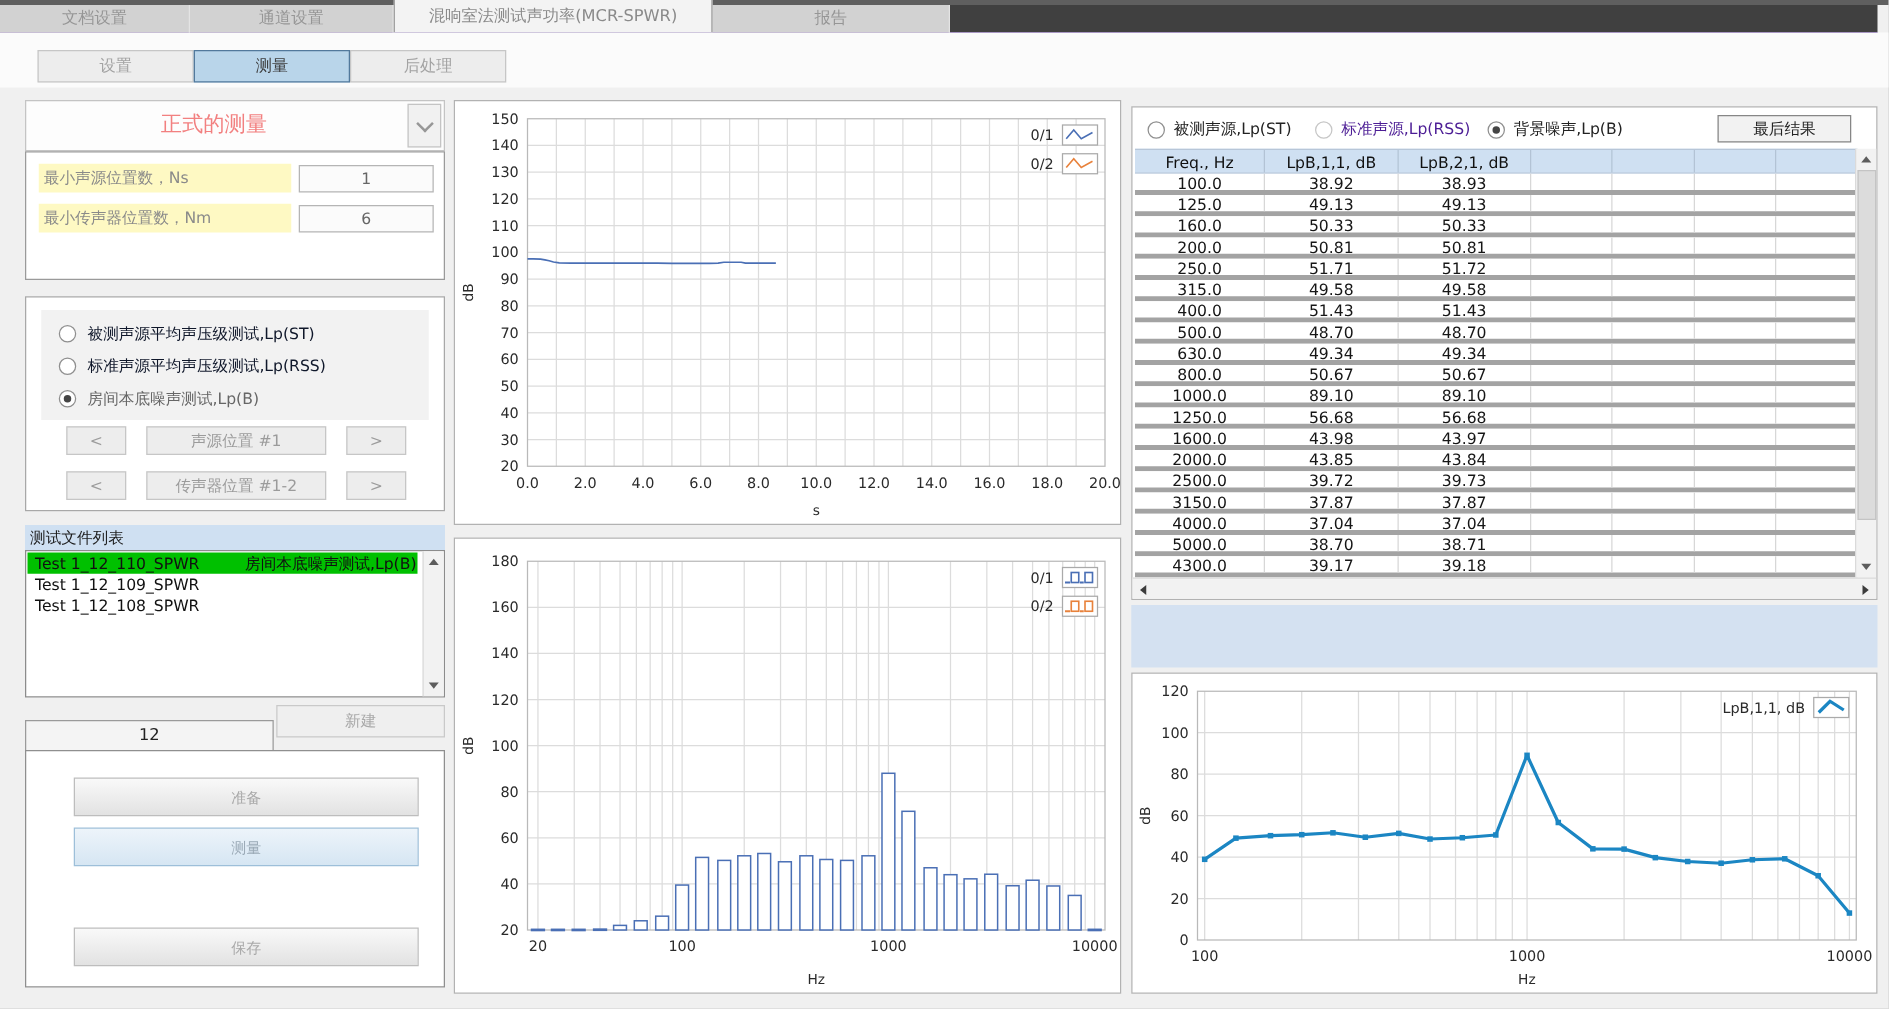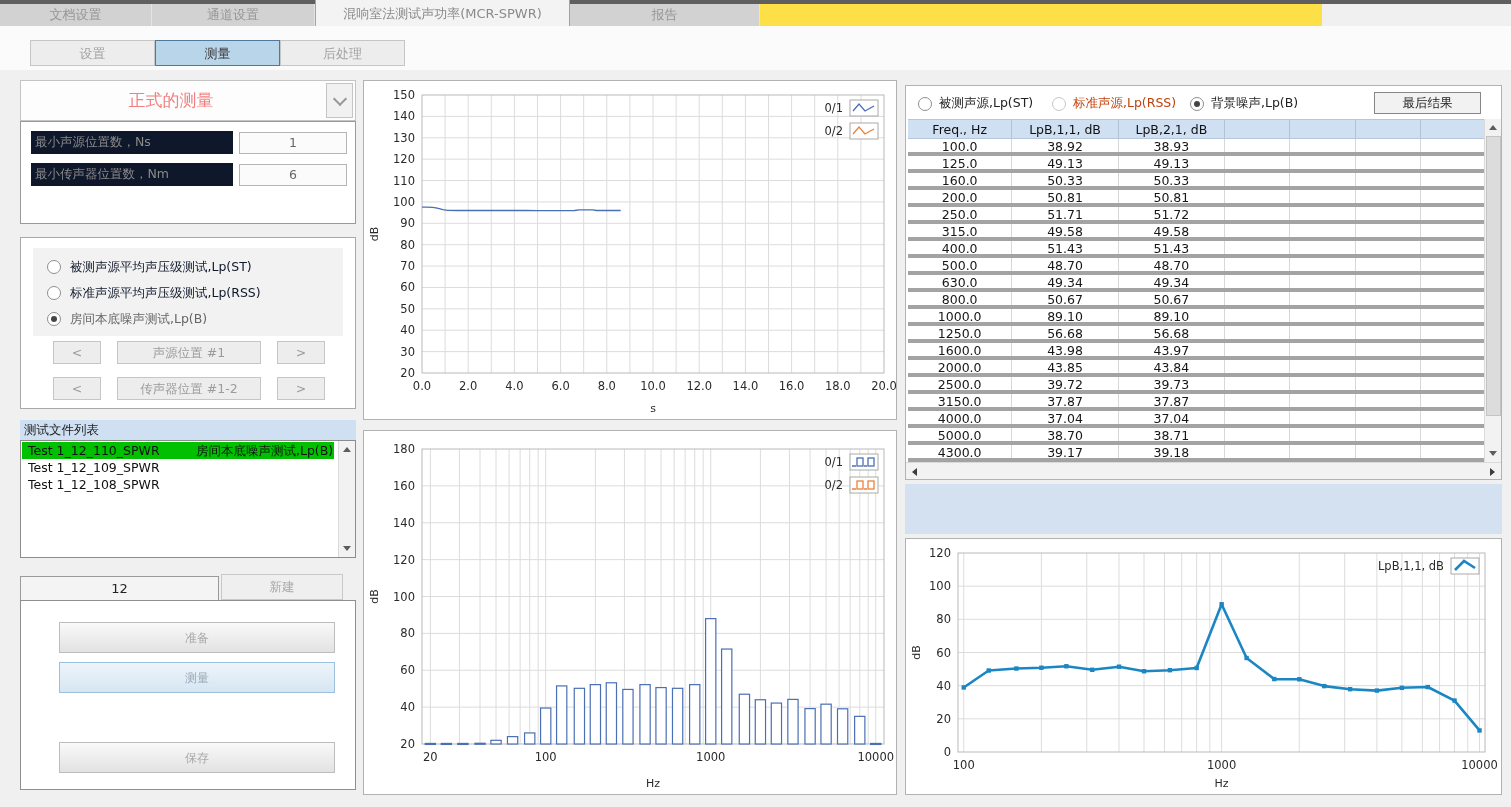--- a/index.html
+++ b/index.html
@@ -1,20 +1,20 @@
 <!DOCTYPE html>
 <html><head>
 <meta charset="utf-8">
 <style>
   html,body{margin:0;padding:0;background:#c8c8c8;}
   #app{position:relative;width:1511px;height:807px;background:#f0f0f0;overflow:hidden;
        font-family:"DejaVu Sans","Liberation Sans",sans-serif;-webkit-font-smoothing:none;}
   
   .top-strip{position:absolute;left:0;top:0;width:1511px;height:4px;background:#5f5f5f;}
-  .tabbar{position:absolute;left:0;top:4px;width:1322px;height:22px;background:#fde047;
+  .tabbar{position:absolute;left:0;top:4px;width:1502px;height:22px;background:#404040;
           border-bottom:1px solid #6d28d9;display:flex;}
   .tab{height:22px;line-height:22px;text-align:center;font-size:13px;color:#969696;
        background:#d2d2d2;border-right:1px solid #e4e4e4;box-sizing:border-box;cursor:default;}
   .tab.active{background:#f3f3f3;height:26px;margin-top:-4px;line-height:28px;color:#8a8a8a;
        border-left:1px solid #a2a2a2;border-right:1px solid #a2a2a2;}
   
   .subtabbar{position:absolute;left:0;top:26px;width:1511px;height:44px;background:#fbfbfb;}
   .subtab{position:absolute;top:14px;width:125px;height:26px;line-height:26px;text-align:center;
           font-size:13px;color:#a3a3a3;background:#ededed;border:1px solid #c6c6c6;box-sizing:border-box;}
   .subtab.active{background:#b9d5ea;border:1px solid #52799c;color:#3c3c3c;}
@@ -25,21 +25,21 @@
              border:1px solid #c4c4c4;box-sizing:border-box;}
   .mode-title{position:absolute;left:0;top:0;width:300px;height:39px;line-height:39px;text-align:center;
               font-size:17px;color:#f28080;}
   .mode-drop{position:absolute;right:2px;top:2px;width:27px;height:35px;background:#f1f1f1;
              border:1px solid #c4c4c4;box-sizing:border-box;display:flex;align-items:center;justify-content:center;}
   .chev{width:8px;height:8px;border-right:2px solid #979797;border-bottom:2px solid #979797;
         transform:rotate(45deg);margin-top:-4px;}
   .mode-body{position:absolute;left:20px;top:121px;width:336px;height:103px;background:#ffffff;
              border:1px solid #9a9a9a;box-sizing:border-box;}
   .prow{display:flex;align-items:center;margin:9px 8px 0 10px;}
-  .plabel{flex:1;background:#0f172a;color:#8a8a8a;font-size:12.5px;padding:3px 4px;}
+  .plabel{flex:1;background:#fef9c3;color:#8a8a8a;font-size:12.5px;padding:3px 4px;}
   .pinput{width:106px;height:20px;border:1px solid #b5b5b5;background:#fbfbfb;color:#666;
           text-align:center;font-size:12.5px;line-height:20px;margin-left:6px;}
   .tt-box{position:absolute;left:12px;top:10px;width:310px;height:88px;background:#f2f2f2;}
   .ttype{position:absolute;left:14px;height:18px;display:flex;align-items:center;gap:9px;}
   .radio{width:14px;height:14px;border-radius:50%;border:1px solid #8f8f8f;background:#fff;
          display:inline-block;position:relative;box-sizing:border-box;flex:none;}
   .radio.sel::after{content:"";position:absolute;left:3px;top:3px;width:6px;height:6px;
          border-radius:50%;background:#454545;}
   .radio.dis{border-color:#c6c6c6;}
   .rlabel{font-size:12.5px;color:#0f172a;white-space:nowrap;}
@@ -49,33 +49,33 @@
   .flist-head{position:absolute;left:20px;top:420px;width:336px;height:20px;background:#cfe0f2;
               font-size:12.5px;color:#1c1c1c;line-height:20px;padding-left:4px;box-sizing:border-box;}
   .flist{position:absolute;left:20px;top:440px;width:336px;height:118px;background:#ffffff;
          border:1px solid #8c8c8c;box-sizing:border-box;}
   .fitem{height:17px;line-height:17px;font-size:12.5px;color:#111;padding-left:6px;
          white-space:nowrap;display:flex;}
   .fitem .fname{width:168px;flex:none;}
   .fitem.sel{background:#00c000;width:312px;box-sizing:border-box;}
   .countbox{position:absolute;left:20px;top:576px;width:199px;height:26px;background:#f4f4f4;
             border:1px solid #9a9a9a;text-align:center;line-height:24px;font-size:13px;color:#222;box-sizing:border-box;}
-  .newbtn{position:absolute;left:221px;top:564px;width:122px;height:26px;background:#efefef;
-          border:1px solid #c9c9c9;text-align:center;line-height:24px;font-size:12.5px;color:#a9a9a9;box-sizing:border-box;margin-top:10px;}
+  .newbtn{position:absolute;left:221px;top:564px;width:135px;height:26px;background:#efefef;
+          border:1px solid #c9c9c9;text-align:center;line-height:24px;font-size:12.5px;color:#a9a9a9;box-sizing:border-box;}
   .actpanel{position:absolute;left:20px;top:600px;width:336px;height:190px;background:#fff;
             border:1px solid #8f8f8f;box-sizing:border-box;}
   .abtn{position:absolute;left:38px;width:276px;height:31px;text-align:center;line-height:30px;
         font-size:12px;background:linear-gradient(#f9f9f9,#e2e2e2);border:1px solid #bdbdbd;box-sizing:border-box;}
   .abtn.disabled{color:#a9a9a9;}
   .abtn.highlight{background:linear-gradient(#edf4fa,#d6e6f3);border:1px solid #9dbfd9;color:#9aa9b6;}
   .abtn.enabled{color:#141414;font-weight:bold;border:1px solid #737373;
         box-shadow:0 0 0 1px #cfcfcf inset;}
   
   .filt{position:absolute;top:9px;display:flex;align-items:center;gap:7px;font-size:12.5px;color:#222;}
-  .filt.dis .rlabel2{color:#c2410c;}
+  .filt.dis .rlabel2{color:#4c1d95;}
   .rlabel2{font-size:12.5px;color:#222;white-space:nowrap;}
   .lastres{position:absolute;right:20px;top:6px;width:107px;height:22px;background:#f2f2f2;
            border:1px solid #868686;font-size:12.5px;color:#222;text-align:center;line-height:20px;box-sizing:border-box;}
   .rtable{position:absolute;left:2px;top:33px;width:578px;}
   .hrow{display:flex;height:20px;background:#cfe0f2;border-top:1px solid #b7c6d8;border-bottom:1px solid #b7c6d8;box-sizing:border-box;}
   .hcell{font-size:12.5px;color:#111;text-align:center;line-height:19px;border-right:1px solid #b3c3d5;box-sizing:border-box;}
   .trow{display:flex;height:17px;border-bottom:4px solid #a3a3a3;box-sizing:border-box;background:#fff;}
   .tcell{font-size:12.5px;color:#161616;text-align:center;line-height:16px;border-right:1px solid #d7d7d7;box-sizing:border-box;}
   .c0{width:108px;} .c1{width:110px;} .c2{width:110px;} .ce{width:67.5px;}
   

